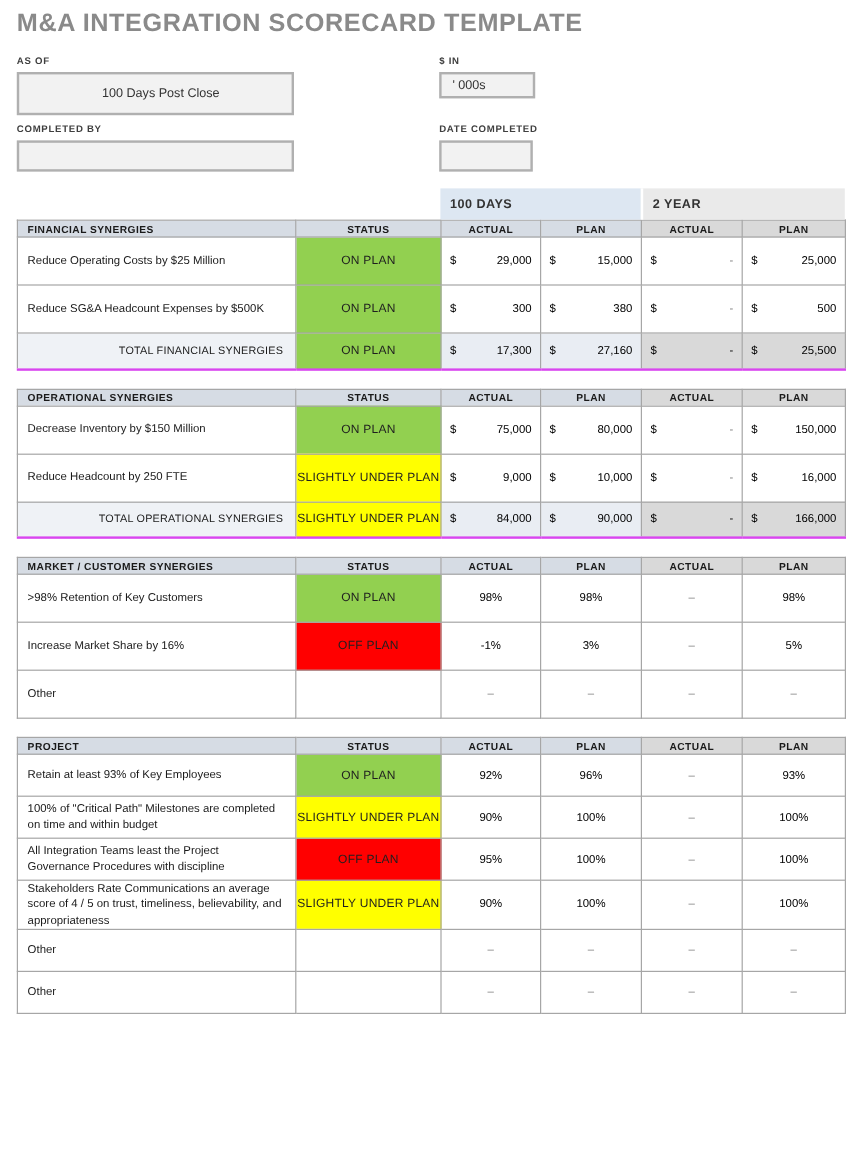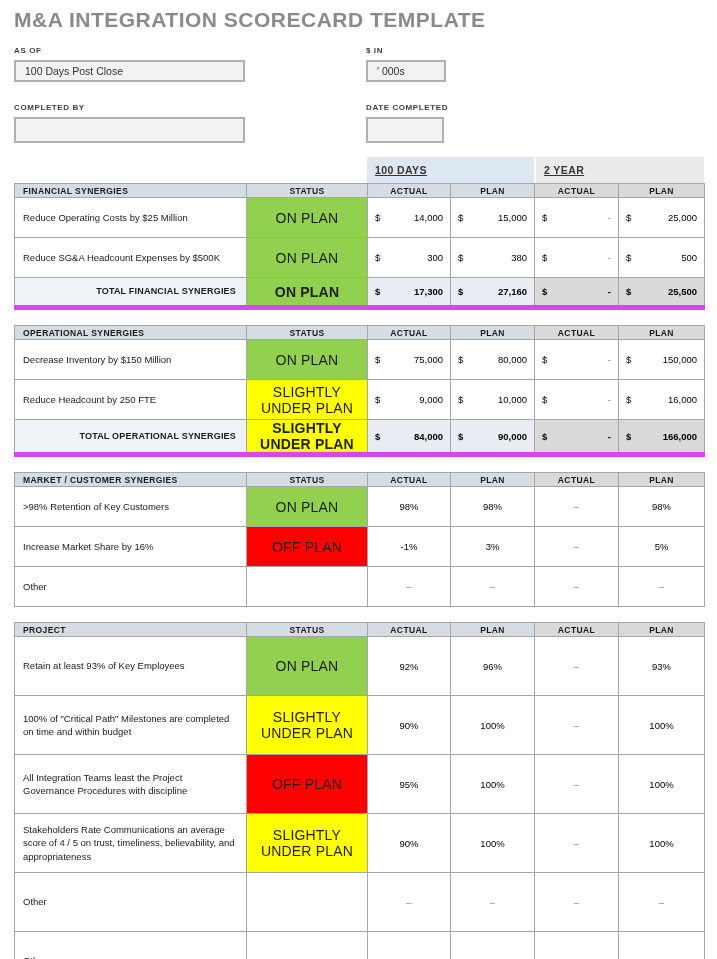--- a/index.html
+++ b/index.html
@@ -8,60 +8,60 @@
 
   
   .title{font-size:21px;font-weight:bold;color:#8a8a8a;letter-spacing:.5px;margin:0 0 14px 0;}
 
   
   .form{position:relative;height:96px;}
   .field{position:absolute;}
   .field label{display:block;font-size:8px;font-weight:bold;color:#3f3f3f;letter-spacing:.6px;margin-bottom:5px;}
   .field input{background:#f2f2f2;border:2px solid #b0b0b0;font-family:"Liberation Sans",sans-serif;
     font-size:10.5px;color:#333;padding:0 0 0 9px;box-sizing:border-box;}
-  .f-asof{left:0;top:0;}      .f-asof input{width:231px;height:22px;}
+  .f-asof{left:0;top:0;}      .f-asof input{width:231px;height:36px;text-align:center;}
   .f-sin{left:352px;top:0;}   .f-sin input{width:80px;height:22px;}
   .f-comp{left:0;top:57px;}   .f-comp input{width:231px;height:26px;}
   .f-date{left:352px;top:57px;}.f-date input{width:78px;height:26px;}
 
   
   .band{display:flex;margin-top:15px;height:26px;}
   .band .sp{width:353px;}
-  .band .b{display:flex;align-items:center;padding-left:8px;font-size:10.5px;font-weight:bold;color:#333;letter-spacing:.4px;box-sizing:border-box;text-decoration:underline;}
+  .band .b{display:flex;align-items:center;padding-left:8px;font-size:10.5px;font-weight:bold;color:#333;letter-spacing:.4px;box-sizing:border-box;}
   .b100{width:167px;background:#dde7f2;}
   .b1yr{width:170px;background:#eaeaea;border-left:2px solid #fff;}
 
   
   table{border-collapse:collapse;table-layout:fixed;width:690px;border:1px solid #8c8c8c;}
   table.mt{margin-top:15px;}
   col.c-label{width:232px;} col.c-status{width:121px;}
   col.c-a1{width:83px;} col.c-p1{width:84px;} col.c-a2{width:84px;} col.c-p2{width:86px;}
   th,td{border:1px solid #a6a6a6;padding:0;font-weight:normal;}
   tr.head{height:14px;}
   tr.head th{background:#d6dce4;font-size:8.5px;font-weight:bold;letter-spacing:.4px;color:#1a1a1a;text-align:center;}
   tr.head th.first{text-align:left;padding-left:8px;}
   tr.head th.gray{background:#d9d9d9;}
   .dl{border-left:1px dashed #c2c2c2 !important;}
   tr.head .dlw{border-left:1px dashed #ffffff !important;}
 
   tr.row{height:40px;}
-  tr.rowt4{height:59px;}
+  tr.rowt4{height:35px;}
   td.lbl{font-size:9.5px;color:#1a1a1a;padding:0 10px 0 8px;line-height:1.4;}
-  td.status{text-align:center;font-size:14px;color:#1f1f1f;letter-spacing:.2px;}
+  td.status{text-align:center;font-size:10px;color:#1f1f1f;letter-spacing:.2px;}
   .status-green{background:#92d050;}
   .status-yellow{background:#ffff00;}
   .status-red{background:#ff0000;}
   .status-none{background:transparent;}
 
   td.cur .cf{display:flex;justify-content:space-between;align-items:center;padding:0 7px;font-size:9.5px;}
   td.pct{text-align:center;font-size:9.5px;margin-top:25px;}
   .dim{color:#7f7f7f;}
 
   tr.total{height:30px;}
-  tr.total td{border-top:1px solid #8c8c8c;border-bottom:5px solid #d946ef;font-weight:bold;}
+  tr.total td{border-top:1px solid #8c8c8c;border-bottom:2px solid #d946ef;font-weight:normal;}
   tr.total td.lbl{text-align:right;font-size:9px;background:#eff2f6;letter-spacing:.2px;}
   tr.total td.p100{background:#e9edf3;}
   tr.total td.p1yr{background:#d9d9d9;}
 </style>
 </head>
 <body>
 
 <div class="wrap">
   <h1 class="title">M&amp;A INTEGRATION SCORECARD TEMPLATE</h1>
 
@@ -107,21 +107,21 @@
       <th class="dlw">PLAN</th>
       <th class="gray">ACTUAL</th>
       <th class="gray dlw">PLAN</th>
     </tr>
     <tr class="row">
       <td class="lbl">Reduce Operating Costs by $25 Million</td>
       <td class="status status-green">ON PLAN</td>
       <td class="cur">
             <div class="cf">
               <span>$</span>
-              <span>14,000</span>
+              <span>29,000</span>
             </div>
           </td>
       <td class="cur dl">
             <div class="cf">
               <span>$</span>
               <span>15,000</span>
             </div>
           </td>
       <td class="cur">
             <div class="cf">

